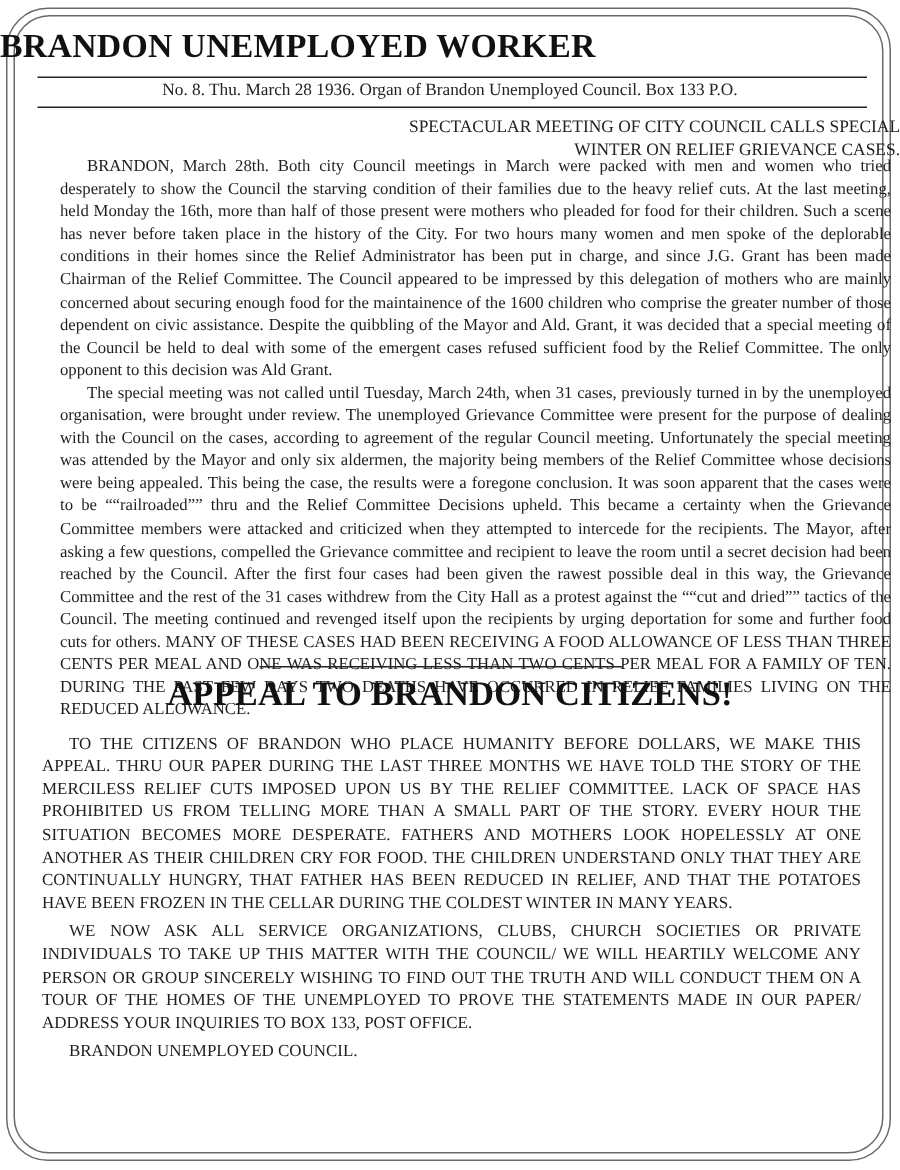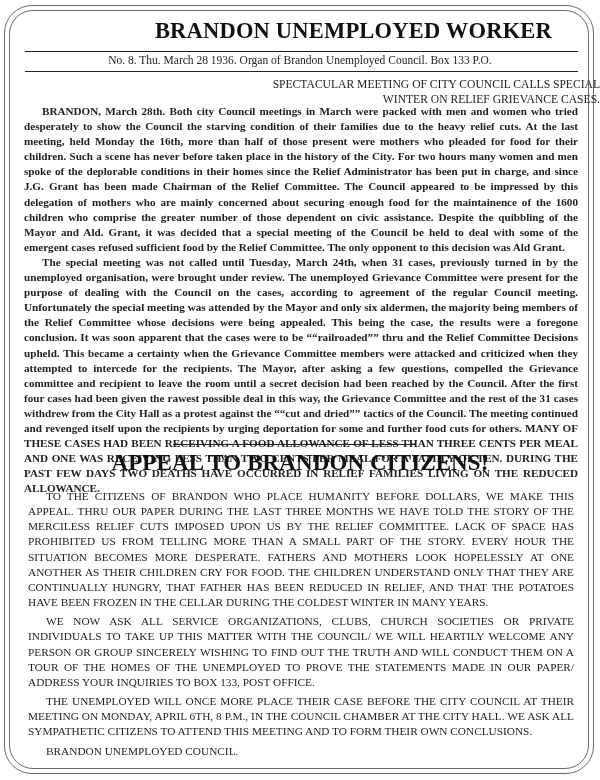--- a/index.html
+++ b/index.html
@@ -1,25 +1,25 @@
 <!DOCTYPE html>
 <html><head>
 <meta charset="utf-8">
 <style>
   html, body { margin: 0; padding: 0; background: #ffffff; }
   body { width: 600px; height: 780px; position: relative; overflow: hidden; font-family: "Liberation Serif", "DejaVu Serif", serif; color: #1a1a1a; }
   .frame-outer { position: absolute; left: 4px; top: 5px; width: 590px; height: 769px; border: 1px solid #6a6a6a; border-radius: 28px; box-sizing: border-box; }
   .frame-inner { position: absolute; left: 9px; top: 10px; width: 580px; height: 759px; border: 1px solid #6a6a6a; border-radius: 24px; box-sizing: border-box; }
-  .masthead { position: absolute; left: 0; top: 18px; width: 552px; text-align: right; font-weight: bold; font-size: 22.5px; letter-spacing: 0.2px; color: #111; }
+  .masthead { position: absolute; left: 0; top: 18px; width: 552px; text-align: left; font-weight: bold; font-size: 22.5px; letter-spacing: 0.2px; color: #111; }
   .rule { position: absolute; height: 0; border-top: 1.5px solid #222; }
   .rule-1 { left: 25px; top: 51px; width: 553px; }
   .rule-2 { left: 25px; top: 71px; width: 553px; }
   .issue-line { position: absolute; left: 0; top: 54px; width: 600px; text-align: center; font-size: 11.5px; color: #222; }
   .headline { position: absolute; left: 0; top: 77px; width: 600px; text-align: right; font-size: 11.6px; line-height: 15px; color: #222; }
-  .article { position: absolute; left: 24px; top: 104px; width: 554px; font-size: 11.15px; line-height: 15.1px; text-align: justify; color: #1e1e1e; font-weight: bold; }
+  .article { position: absolute; left: 40px; top: 104px; width: 554px; font-size: 11.15px; line-height: 15.1px; text-align: justify; color: #1e1e1e; }
   .article p { margin: 0; text-indent: 18px; }
   .sep { position: absolute; left: 173px; top: 444px; width: 242px; border-top: 1.5px solid #222; }
   .appeal-title { position: absolute; left: 0; top: 450px; width: 600px; text-align: center; font-weight: bold; font-size: 23px; color: #111; letter-spacing: 0.1px; }
   .appeal { position: absolute; left: 24px; top: 485px; width: 554px; font-size: 11.3px; line-height: 15.15px; text-align: justify; color: #1e1e1e; }
   .appeal p { margin: 4px; text-indent: 18px; }
   .appeal p.sig { text-align: left; }
 </style>
 </head>
 <body>
 
@@ -41,15 +41,14 @@
   <p>The special meeting was not called until Tuesday, March 24th, when 31 cases, previously turned in by the unemployed organisation, were brought under review. The unemployed Grievance Committee were present for the purpose of dealing with the Council on the cases, according to agreement of the regular Council meeting. Unfortunately the special meeting was attended by the Mayor and only six aldermen, the majority being members of the Relief Committee whose decisions were being appealed. This being the case, the results were a foregone conclusion. It was soon apparent that the cases were to be ““railroaded”” thru and the Relief Committee Decisions upheld. This became a certainty when the Grievance Committee members were attacked and criticized when they attempted to intercede for the recipients. The Mayor, after asking a few questions, compelled the Grievance committee and recipient to leave the room until a secret decision had been reached by the Council. After the first four cases had been given the rawest possible deal in this way, the Grievance Committee and the rest of the 31 cases withdrew from the City Hall as a protest against the ““cut and dried”” tactics of the Council. The meeting continued and revenged itself upon the recipients by urging deportation for some and further food cuts for others. MANY OF THESE CASES HAD BEEN RECEIVING A FOOD ALLOWANCE OF LESS THAN THREE CENTS PER MEAL AND ONE WAS RECEIVING LESS THAN TWO CENTS PER MEAL FOR A FAMILY OF TEN. DURING THE PAST FEW DAYS TWO DEATHS HAVE OCCURRED IN RELIEF FAMILIES LIVING ON THE REDUCED ALLOWANCE.</p>
 </div>
 
 <div class="sep"></div>
 
 <div class="appeal-title">APPEAL TO BRANDON CITIZENS!</div>
 
 <div class="appeal">
   <p>TO THE CITIZENS OF BRANDON WHO PLACE HUMANITY BEFORE DOLLARS, WE MAKE THIS APPEAL. THRU OUR PAPER DURING THE LAST THREE MONTHS WE HAVE TOLD THE STORY OF THE MERCILESS RELIEF CUTS IMPOSED UPON US BY THE RELIEF COMMITTEE. LACK OF SPACE HAS PROHIBITED US FROM TELLING MORE THAN A SMALL PART OF THE STORY. EVERY HOUR THE SITUATION BECOMES MORE DESPERATE. FATHERS AND MOTHERS LOOK HOPELESSLY AT ONE ANOTHER AS THEIR CHILDREN CRY FOR FOOD. THE CHILDREN UNDERSTAND ONLY THAT THEY ARE CONTINUALLY HUNGRY, THAT FATHER HAS BEEN REDUCED IN RELIEF, AND THAT THE POTATOES HAVE BEEN FROZEN IN THE CELLAR DURING THE COLDEST WINTER IN MANY YEARS.</p>
   <p>WE NOW ASK ALL SERVICE ORGANIZATIONS, CLUBS, CHURCH SOCIETIES OR PRIVATE INDIVIDUALS TO TAKE UP THIS MATTER WITH THE COUNCIL/ WE WILL HEARTILY WELCOME ANY PERSON OR GROUP SINCERELY WISHING TO FIND OUT THE TRUTH AND WILL CONDUCT THEM ON A TOUR OF THE HOMES OF THE UNEMPLOYED TO PROVE THE STATEMENTS MADE IN OUR PAPER/ ADDRESS YOUR INQUIRIES TO BOX 133, POST OFFICE.</p>
-  <p>THE UNEMPLOYED WILL ONCE MORE PLACE THEIR CASE BEFORE THE CITY COUNCIL AT THEIR MEETING ON MONDAY, APRIL 6TH, 8 P.M., IN THE COUNCIL CHAMBER AT THE CITY HALL. WE ASK ALL SYMPATHETIC CITIZENS TO ATTEND THIS MEETING AND TO FORM THEIR OWN CONCLUSIONS.</p>
   <p class="sig">BRANDON UNEMPLOYED COUNCIL.</p>
 </div>
 
 </body></html>

